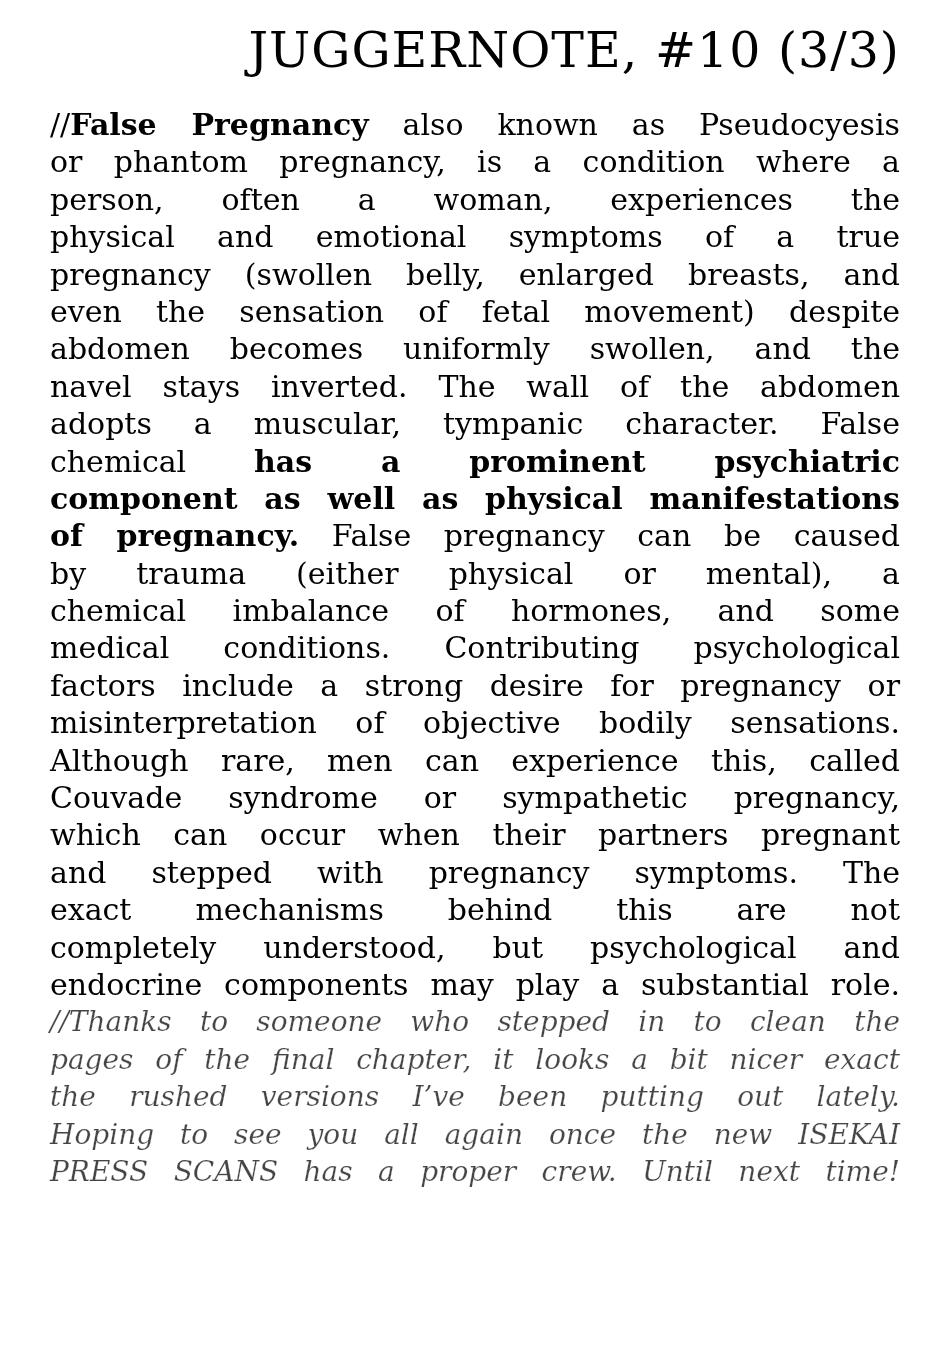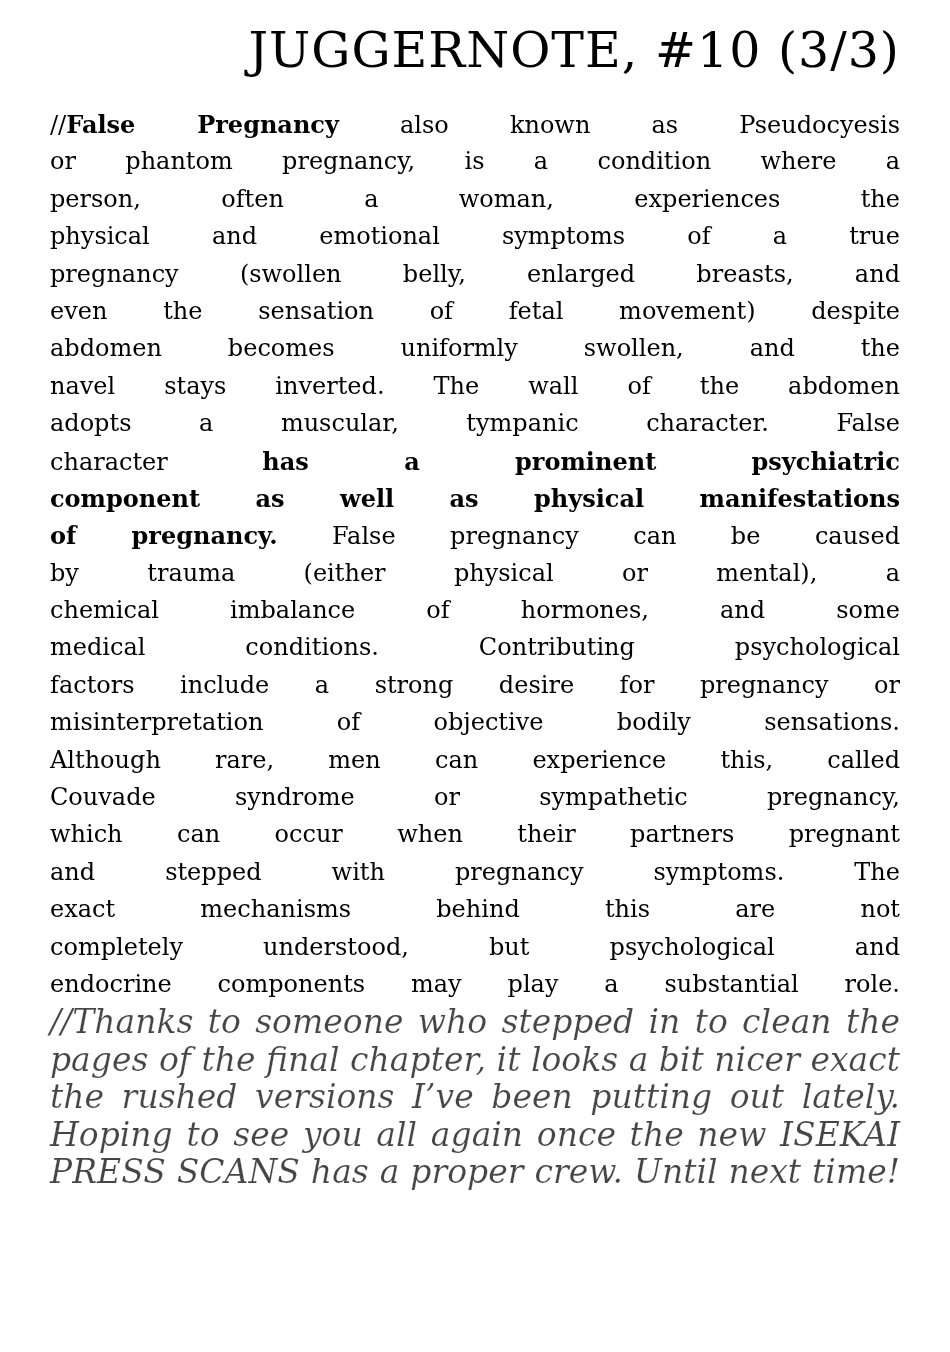--- a/index.html
+++ b/index.html
@@ -24,55 +24,55 @@
     font-size: 49px;
     line-height: 62px;
     white-space: nowrap;
     letter-spacing: 1px;
     color: #000000;
   }
   .article {
     margin-top: 24px;
   }
   .line {
-    font-size: 24px;
+    font-size: 30px;
     line-height: 37.4px;
     height: 37.4px;
     text-align: justify;
     text-align-last: justify;
     white-space: nowrap;
     color: #000000;
   }
   .line b {
     font-weight: bold;
   }
   .note .line {
     font-style: italic;
     color: #454545;
-    font-size: 33px;
+    font-size: 28px;
     -webkit-text-stroke: 0.2px #ffffff; 
   }
 </style>
 </head>
 <body>
 
 <div class="page">
   <div class="title">JUGGERNOTE, #10 (3/3)</div>
 
   <div class="article" id="article">
       <div class="line"><span>//</span><b>False Pregnancy</b><span> also known as Pseudocyesis</span></div>
       <div class="line"><span>or phantom pregnancy, is a condition where a</span></div>
       <div class="line"><span>person, often a woman, experiences the</span></div>
       <div class="line"><span>physical and emotional symptoms of a true</span></div>
       <div class="line"><span>pregnancy (swollen belly, enlarged breasts, and</span></div>
       <div class="line"><span>even the sensation of fetal movement) despite</span></div>
       <div class="line"><span>abdomen becomes uniformly swollen, and the</span></div>
       <div class="line"><span>navel stays inverted. The wall of the abdomen</span></div>
       <div class="line"><span>adopts a muscular, tympanic character. False</span></div>
-      <div class="line"><span>character </span><b>has a prominent psychiatric</b></div>
+      <div class="line"><span>chemical </span><b>has a prominent psychiatric</b></div>
       <div class="line"><b>component as well as physical manifestations</b></div>
       <div class="line"><b>of pregnancy.</b><span> False pregnancy can be caused</span></div>
       <div class="line"><span>by trauma (either physical or mental), a</span></div>
       <div class="line"><span>chemical imbalance of hormones, and some</span></div>
       <div class="line"><span>medical conditions. Contributing psychological</span></div>
       <div class="line"><span>factors include a strong desire for pregnancy or</span></div>
       <div class="line"><span>misinterpretation of objective bodily sensations.</span></div>
       <div class="line"><span>Although rare, men can experience this, called</span></div>
       <div class="line"><span>Couvade syndrome or sympathetic pregnancy,</span></div>
       <div class="line"><span>which can occur when their partners pregnant</span></div>

